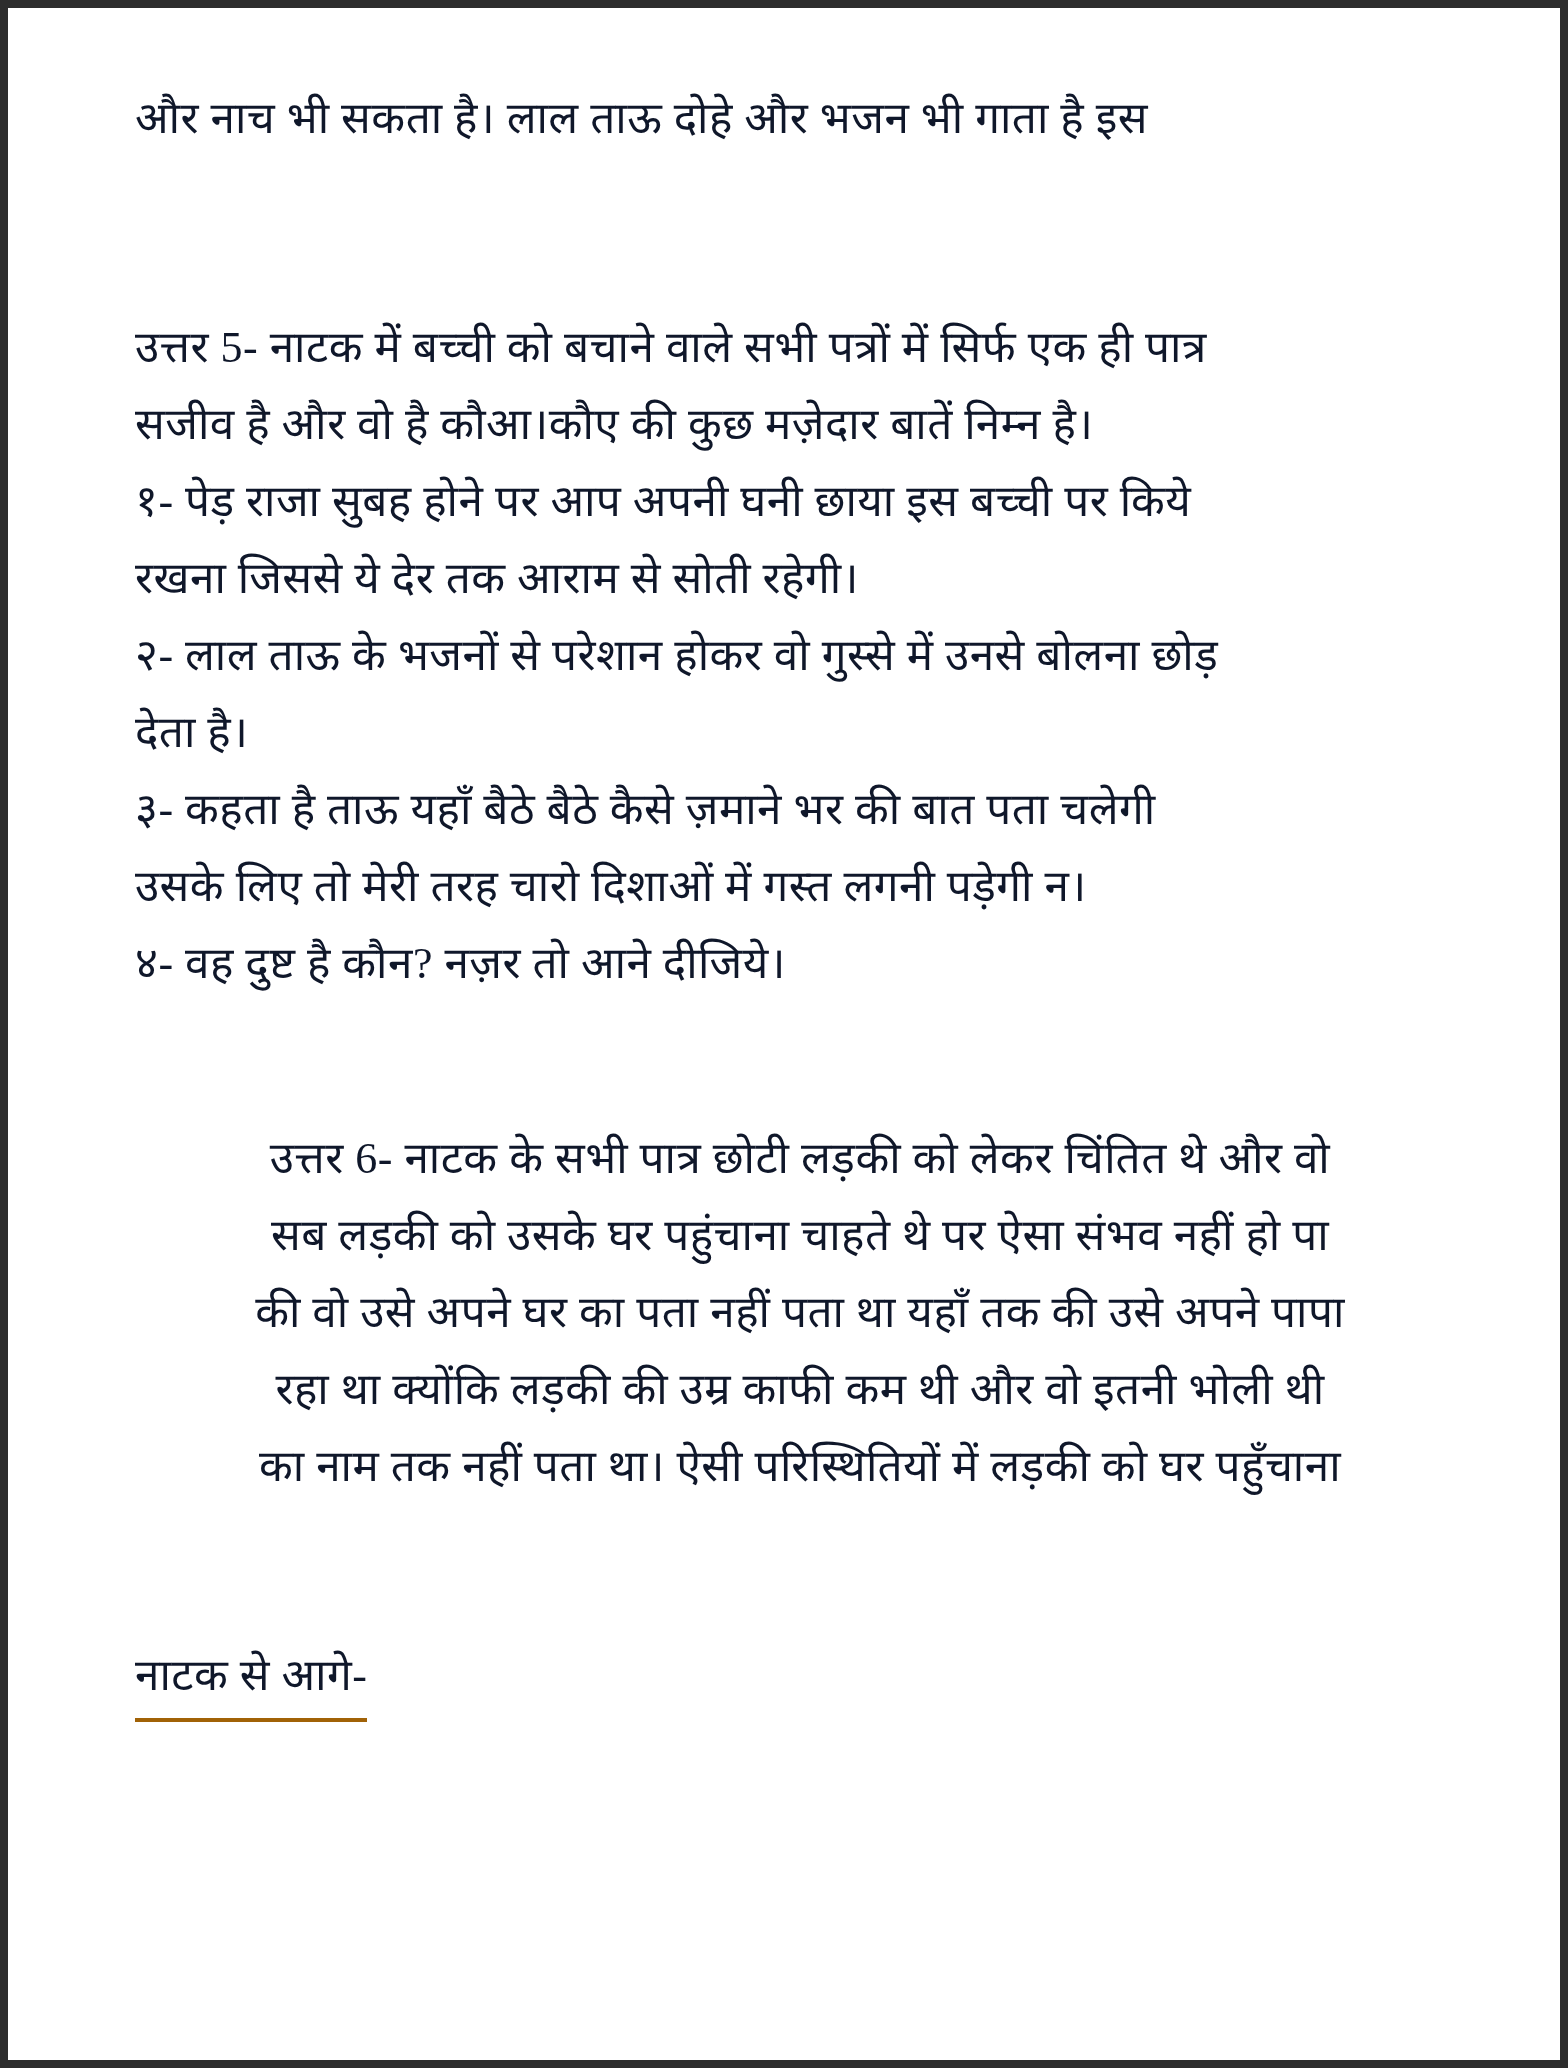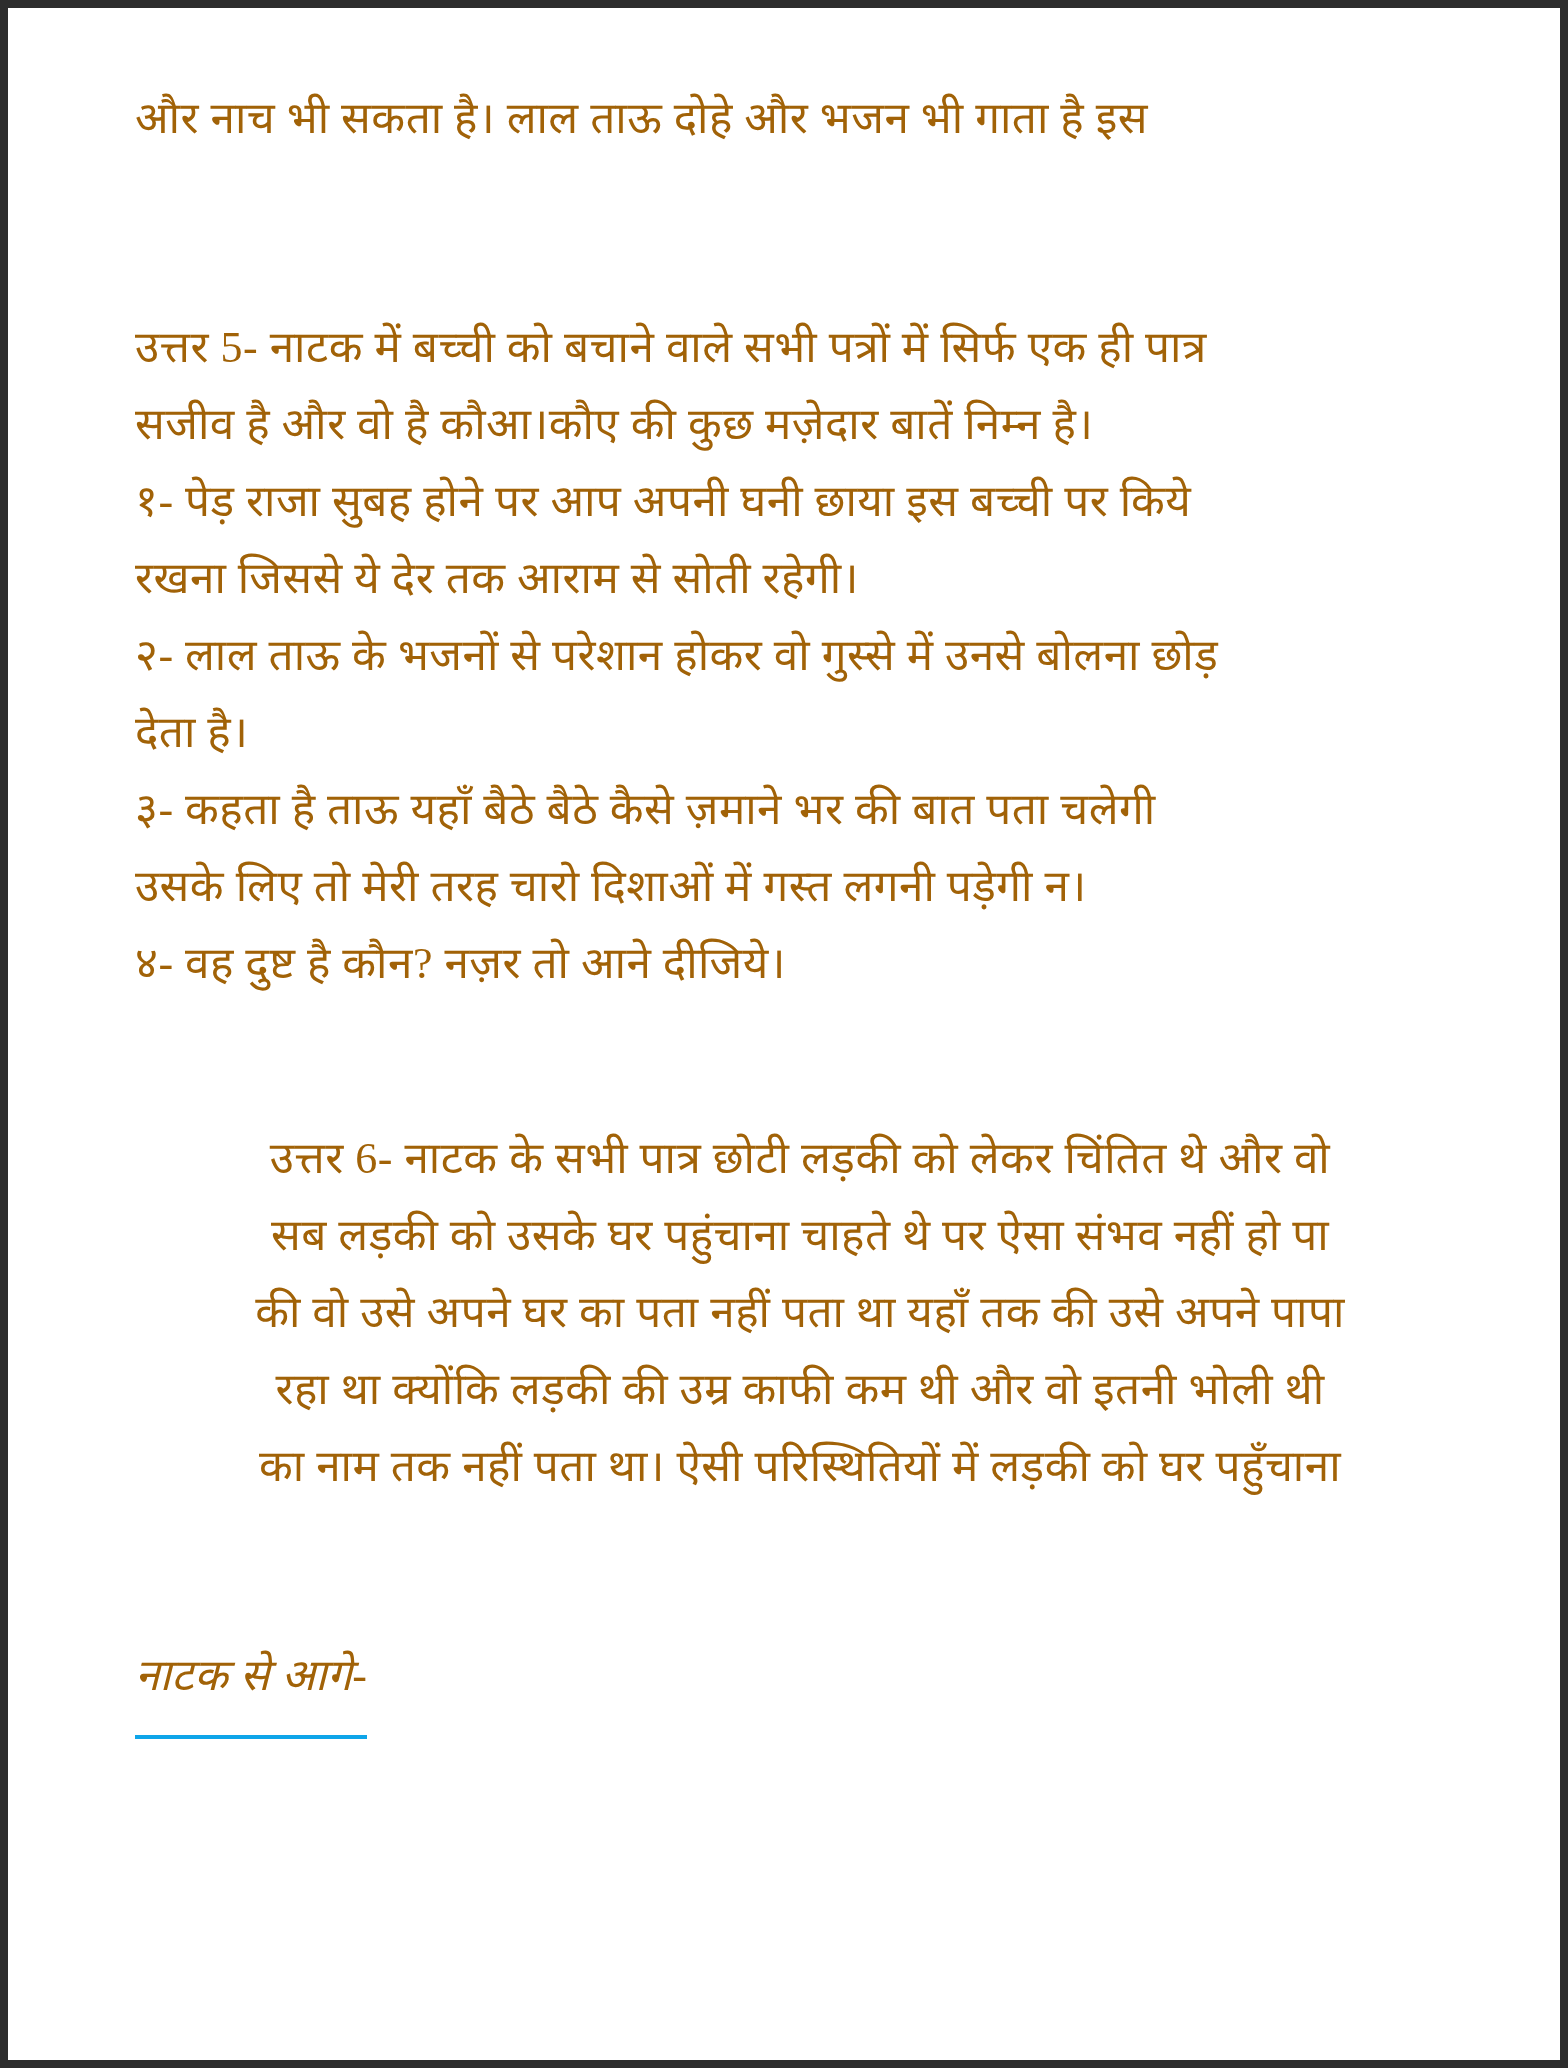--- a/index.html
+++ b/index.html
@@ -9,43 +9,42 @@
   }
   .page {
     position: relative;
     width: 1568px;
     height: 2068px;
     box-sizing: border-box;
     background: #ffffff;
     border: 8px solid #2d2d2d;
     overflow: hidden;
     font-family: "Liberation Serif", "DejaVu Serif", serif;
-    color: #a16207;
+    color: #0f172a;
   }
   .content {
     box-sizing: border-box;
     padding: 72px 95px 0 127px;
   }
   .block {
     font-size: 44px;
     line-height: 77px;
     letter-spacing: 0.5px;
   }
   .text-line {
     white-space: nowrap;
   }
   .block-intro     { margin-bottom: 152px; }
   .block-answer-5  { margin-bottom: 118px; }
   .block-answer-6  { margin-bottom: 132px; text-align: center; }
   .block-heading   { margin-bottom: 0; }
   .block-heading .text-line {
     display: inline-block;
-    border-bottom: 4px solid #0ea5e9;
-    padding-bottom: 21px;
-    font-style: italic;
+    border-bottom: 4px solid #a16207;
+    padding-bottom: 4px;
   }
 </style>
 </head>
 <body>
 
 <div class="page">
   <div class="content">
 
     <div class="block block-intro">
       <div class="text-line">और नाच भी सकता है। लाल ताऊ दोहे और भजन भी गाता है इस</div>

